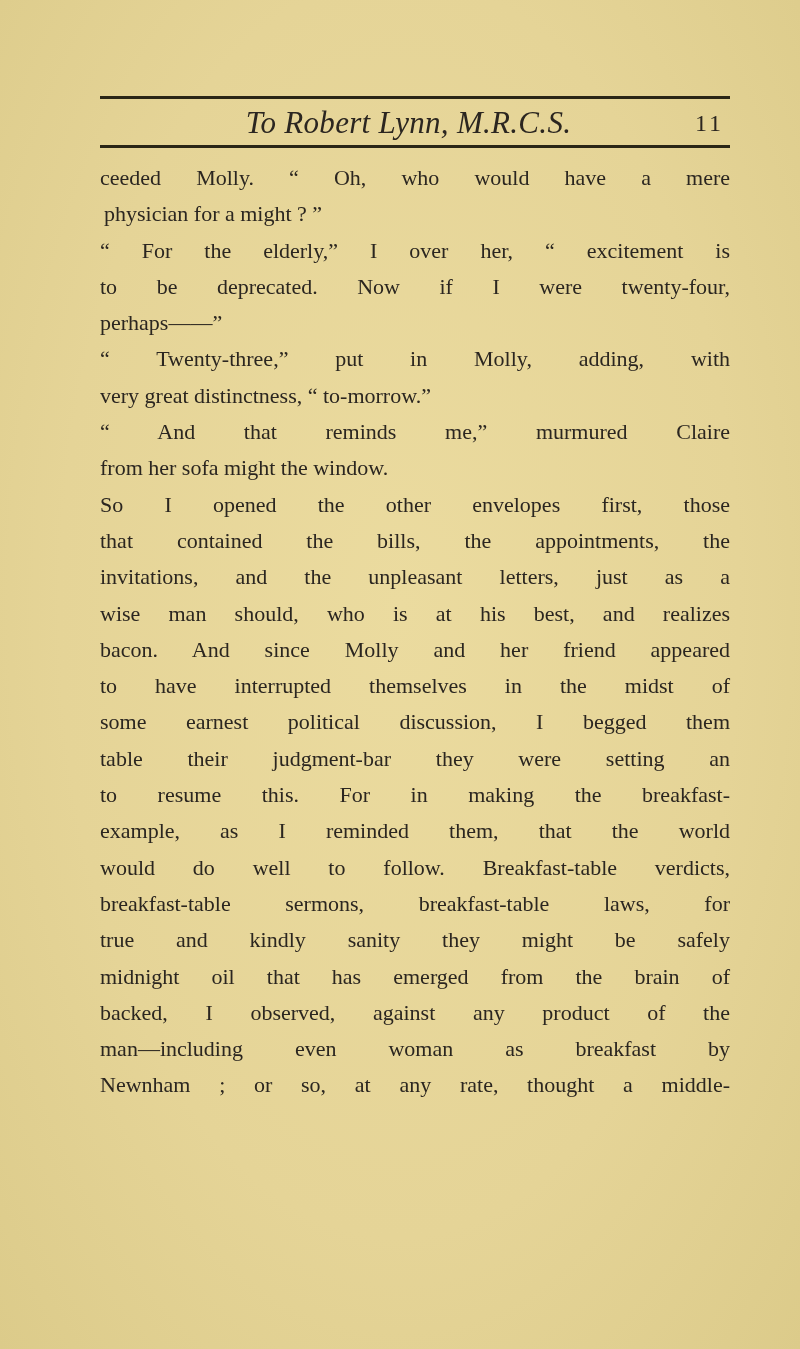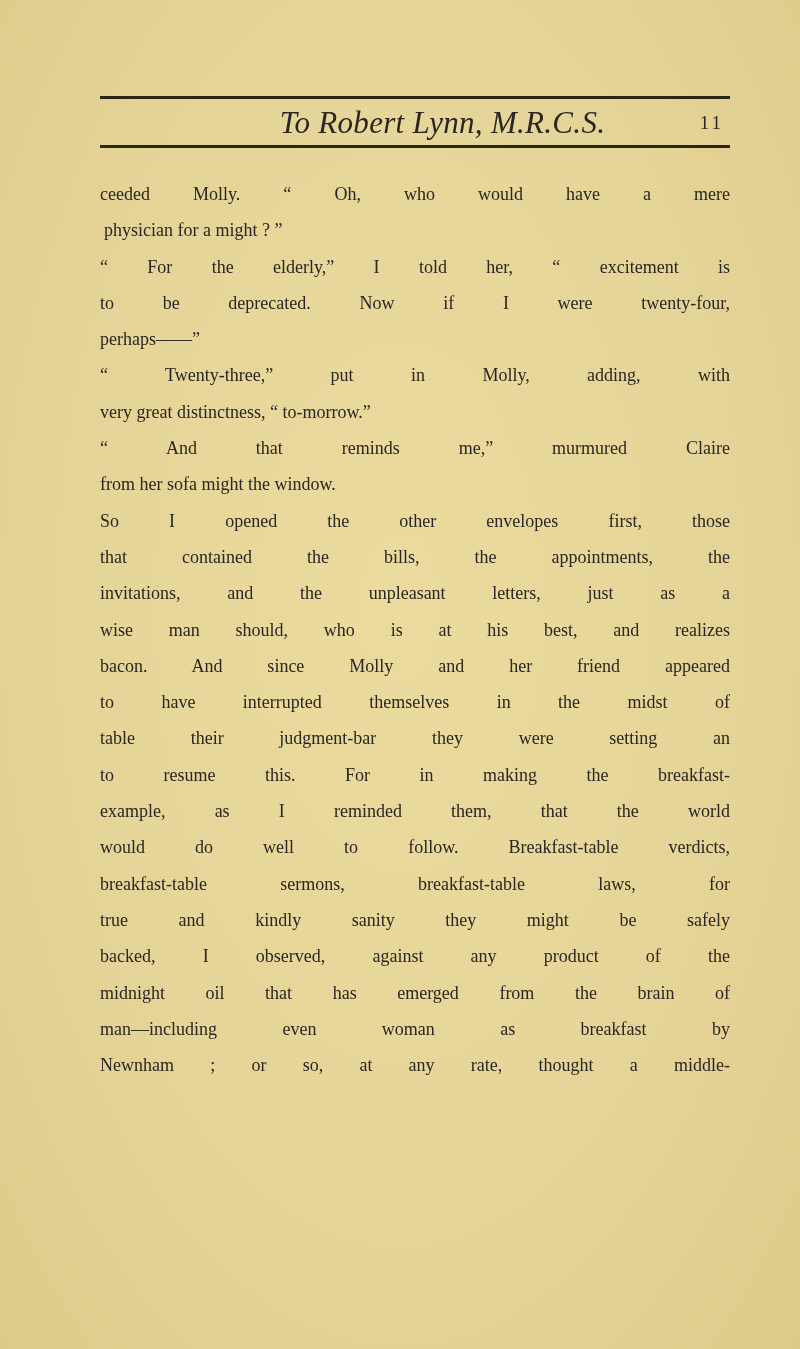--- a/index.html
+++ b/index.html
@@ -11,58 +11,59 @@
       color: #2b2620;
       position: relative;
     }
     .page { position: absolute; left: 100px; top: 96px; width: 630px; }
     .rule { height: 3px; background: #2a2616; width: 100%; }
     .rule.top { margin-bottom: 4px; }
     .running-head {
       position: relative; height: 40px;
       font-style: italic; font-size: 31px; line-height: 40px;
     }
-    .running-head .title { position: absolute; left: 50%; transform: translateX(-52%); white-space: nowrap; letter-spacing: 0.3px; margin-left: 34px; }
-    .running-head .folio { position: absolute; right: 6px; font-style: normal; font-size: 19px; letter-spacing: 3px; text-align: center; }
+    .running-head .title { position: absolute; left: 50%; transform: translateX(-52%); white-space: nowrap; letter-spacing: 0.3px; }
+    .running-head .folio { position: absolute; right: 6px; font-style: normal; font-size: 24px; letter-spacing: 3px; text-align: center; }
     .rule.bottom { margin-top: 2px; }
-    .body { margin-top: 28px; font-size: 18px; line-height: 36.3px; }
+    .body { margin-top: 12px; font-size: 22px; line-height: 36.3px; }
     .line { display: block; white-space: nowrap; text-align: justify; text-align-last: justify; height: 36.3px; }
     .line.last { text-align-last: left; }
   </style>
 </head>
 <body>
 
 <div class="page">
   <div class="rule top"></div>
   <div class="running-head">
     <span class="title">To Robert Lynn, M.R.C.S.</span>
     <span class="folio">11</span>
   </div>
   <div class="rule bottom"></div>
 
   <div class="body" id="body">
     <span class="line" style="display: block; width: auto; word-spacing: 19.5px;">ceeded Molly.  “ Oh, who would have a mere</span>
     <span class="line last" style="padding-left:4px">physician for a might ? ”</span>
-    <span class="line" style="display: block; width: auto; word-spacing: 18.2222px;">“ For the elderly,” I told her, “ excitement is</span>
+    <span class="line" style="display: block; width: auto; word-spacing: 18.2222px;">“ For the elderly,” I over her, “ excitement is</span>
     <span class="line" style="display: block; width: auto; word-spacing: 22.5714px;">to be deprecated.  Now if I were twenty-four,</span>
     <span class="line last">perhaps——”</span>
     <span class="line" style="display: block; width: auto; word-spacing: 28.3333px;">“ Twenty-three,” put in Molly, adding, with</span>
     <span class="line last">very great distinctness, “ to-morrow.”</span>
     <span class="line" style="display: block; width: auto; word-spacing: 30.5px;">“ And that reminds me,” murmured Claire</span>
     <span class="line last">from her sofa might the window.</span>
     <span class="line" style="display: block; width: auto; word-spacing: 24.5714px;">So I opened the other envelopes first, those</span>
     <span class="line" style="display: block; width: auto; word-spacing: 24.8333px;">that contained the bills, the appointments, the</span>
     <span class="line" style="display: block; width: auto; word-spacing: 19.7143px;">invitations, and the unpleasant letters, just as a</span>
     <span class="line" style="display: block; width: auto; word-spacing: 13px;">wise man should, who is at his best, and realizes</span>
     <span class="line" style="display: block; width: auto; word-spacing: 17px;">bacon. And since Molly and her friend appeared</span>
     <span class="line" style="display: block; width: auto; word-spacing: 20.7143px;">to have interrupted themselves in the midst of</span>
+    <span class="line" style="display: block; width: auto; word-spacing: 19.5px;">some earnest political discussion, I begged them</span>
     <span class="line" style="display: block; width: auto; word-spacing: 25.8333px;">table their judgment-bar they were setting an</span>
     <span class="line" style="display: block; width: auto; word-spacing: 23.7143px;">to resume this.  For in making the breakfast-</span>
     <span class="line" style="display: block; width: auto; word-spacing: 23.2857px;">example, as I reminded them, that the world</span>
     <span class="line" style="display: block; width: auto; word-spacing: 17.5px;">would do well to follow. Breakfast-table verdicts,</span>
     <span class="line" style="display: block; width: auto; word-spacing: 27px;">breakfast-table sermons, breakfast-table laws, for</span>
     <span class="line" style="display: block; width: auto; word-spacing: 25.2857px;">true and kindly sanity they might be safely</span>
+    <span class="line" style="display: block; width: auto; word-spacing: 15.875px;">midnight oil that has emerged from the brain of</span>
     <span class="line" style="display: block; width: auto; word-spacing: 20.2857px;">backed, I observed, against any product of the</span>
-    <span class="line" style="display: block; width: auto; word-spacing: 15.875px;">midnight oil that has emerged from the brain of</span>
     <span class="line" style="display: block; width: auto; word-spacing: 29.8px;">man—including even woman as breakfast by</span>
     <span class="line" style="display: block; width: auto; word-spacing: 13.6667px;">Newnham ;  or so, at any rate, thought a middle-</span>
   </div>
 </div>
 
 </body></html>

